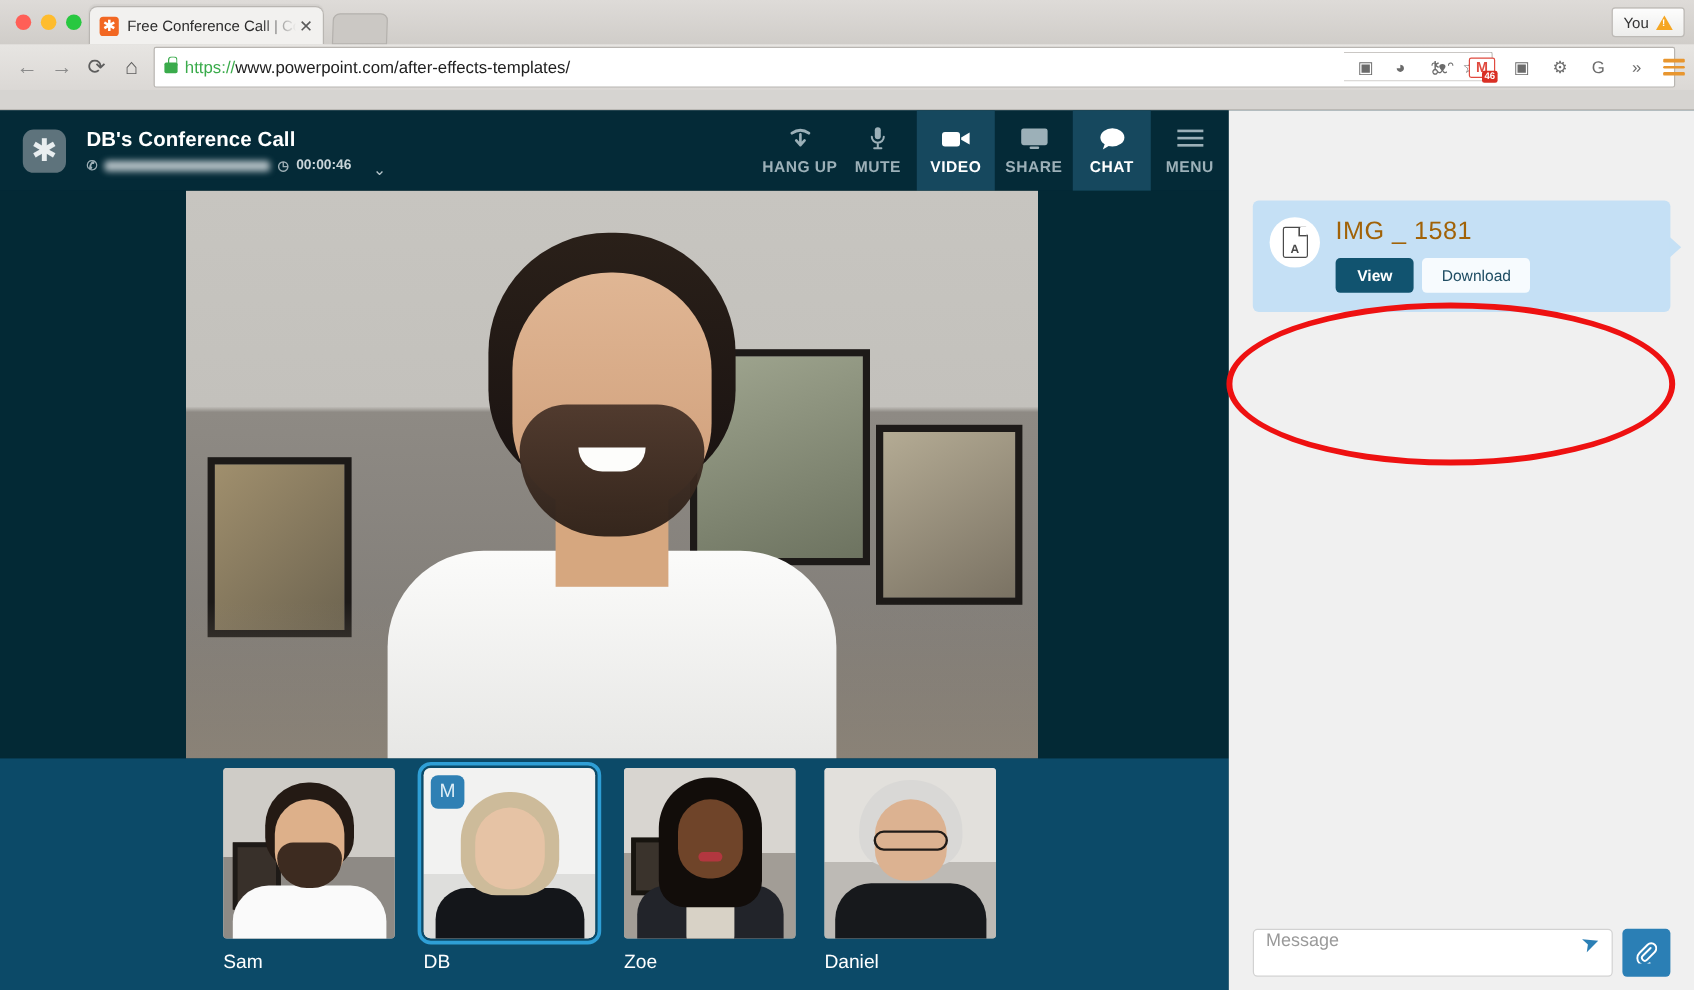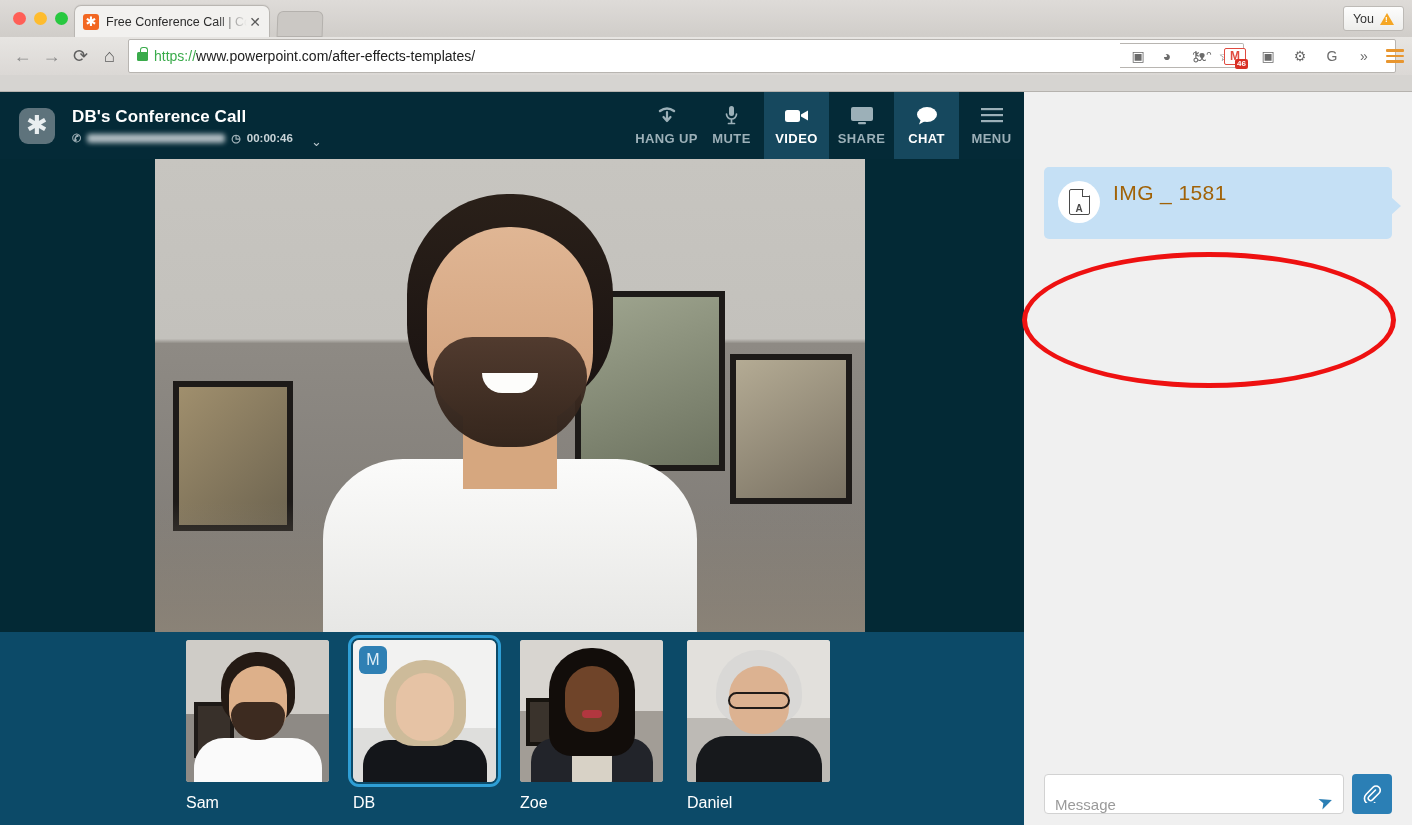--- a/index.html
+++ b/index.html
@@ -220,21 +220,21 @@
   .file-name { font-size: 21px; color: #a16207; letter-spacing: .4px; }
   .file-btns { display: flex; gap: 7px; margin-top: 10px; }
   .btn-view { background: #11536f; color: #fff; font-size: 13px; font-weight: bold;
               padding: 7px 18px; border-radius: 4px; border: none; }
   .btn-dl { background: #f7fbfe; color: #1f4d63; font-size: 13px;
             padding: 7px 16px; border-radius: 4px; border: none; }
 
   .composer { position: absolute; left: 20px; bottom: 11px; width: 348px; height: 40px;
               display: flex; gap: 8px; }
   .msg-wrap { flex: 1; background: #fff; border: 1px solid #d2d2d2; border-radius: 4px;
-              display: flex; align-items: flex-end; padding: 0 10px; }
+              display: flex; align-items: flex-start; padding: 0 10px; }
   .msg-input { flex: 1; border: none; outline: none; font-size: 15px; color: #333;
                font-family: "Liberation Sans", sans-serif; background: transparent; }
   .msg-input::placeholder { color: #9a9a9a; }
   .send-ico { color: #2b7fb5; font-size: 18px; transform: rotate(-20deg); }
   .attach-btn { width: 40px; background: #2b7fb5; border-radius: 4px; border: none;
                 color: #fff; font-size: 18px; display: flex; align-items: center;
                 justify-content: center; }
 
   .annot-ellipse { position: absolute; left: 1022px; top: 160px; width: 374px;
                    height: 136px; border: 5px solid #ee1111; border-radius: 50%;
@@ -453,20 +453,24 @@
   </div>
 
   <div class="chat">
     <div class="bubble">
       <div class="bub-row">
         <span class="pdf-circle">
           <span class="pdf-doc">A</span>
         </span>
         <div>
           <div class="file-name">IMG _ 1581</div>
+          <div class="file-btns">
+            <button class="btn-view">View</button>
+            <button class="btn-dl">Download</button>
+          </div>
         </div>
       </div>
     </div>
 
     <div class="composer">
       <div class="msg-wrap">
         <input class="msg-input" type="text" placeholder="Message" style="">
         <span class="send-ico">➤</span>
       </div>
       <button class="attach-btn">

